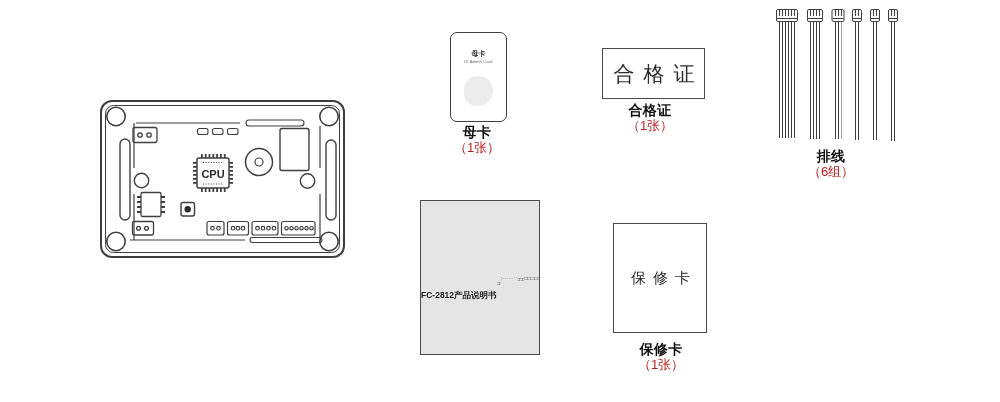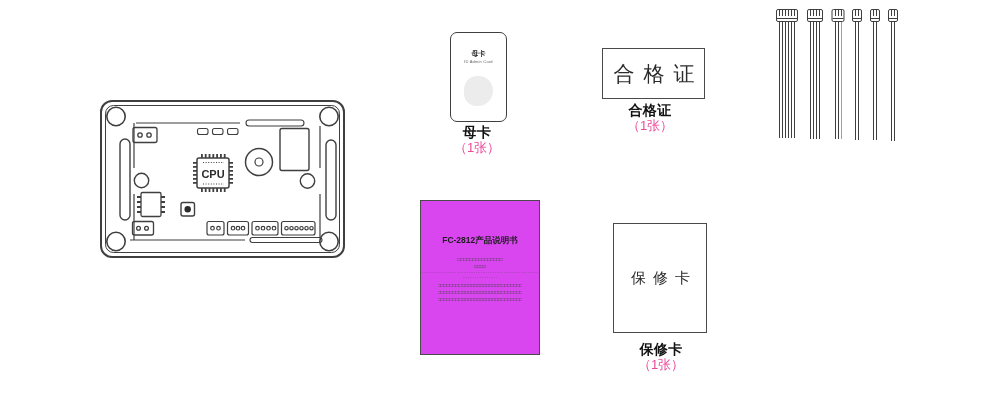--- a/index.html
+++ b/index.html
@@ -4,21 +4,21 @@
 <style>
   html,body{margin:0;padding:0;background:#ffffff;}
   #canvas{
     position:relative;width:1000px;height:402px;background:#ffffff;overflow:hidden;
     font-family:"Liberation Sans","DejaVu Sans",sans-serif;color:#1a1a1a;
   }
   
   .label-block{position:absolute;text-align:center;}
   .item-label{font-weight:bold;color:#111;font-size:14px;line-height:15px;letter-spacing:0.3px;white-space:nowrap;}
   .item-label.big{font-size:15px;}
-  .item-qty{color:#ec4899;font-size:13px;line-height:14px;margin-top:1px;white-space:nowrap;}
+  .item-qty{color:#b91c1c;font-size:13px;line-height:14px;margin-top:1px;white-space:nowrap;}
   
   .idcard{
     position:absolute;left:450px;top:32px;width:57px;height:90px;
     border:1.8px solid #3f3f3f;border-radius:7px;background:#fff;box-sizing:border-box;
     display:flex;flex-direction:column;align-items:center;
   }
   .idcard-title{font-size:7px;font-weight:bold;margin-top:17px;line-height:8px;color:#222;}
   .idcard-sub{font-size:4px;color:#666;margin-top:1px;line-height:5px;letter-spacing:0.2px;}
   .idcard-blob{position:absolute;left:13px;top:43px;width:29px;height:30px;background:#ececec;border-radius:48% 52% 55% 45%;}
   
@@ -27,22 +27,22 @@
     display:flex;align-items:center;justify-content:center;
   }
   .docbox.cert{left:602px;top:48px;width:103px;height:51px;}
   .docbox.warr{left:613px;top:223px;width:94px;height:110px;border-width:1.5px;}
   .doc-serif{font-family:"Liberation Serif","DejaVu Serif",serif;color:#2b2b2b;white-space:nowrap;}
   .cert .doc-serif{font-size:21px;letter-spacing:9px;position:relative;left:5px;}
   .warr .doc-serif{font-size:15px;letter-spacing:7px;position:relative;left:4px;}
   
   .manual{
     position:absolute;left:420px;top:200px;width:120px;height:155px;
-    border:1.5px solid #4a4a4a;box-sizing:border-box;background:#d946ef;
-    display:flex;flex-direction:column;align-items:center;
+    border:1.5px solid #4a4a4a;box-sizing:border-box;background:#e5e5e5;
+    display:flex;align-items:center;
   }
   .manual-title{font-size:8.5px;font-weight:bold;margin-top:34px;line-height:10px;color:#1d1d1d;white-space:nowrap;}
   .ln{color:#3f3f3f;white-space:nowrap;overflow:hidden;max-width:116px;}
   .ln-sq{font-size:5px;line-height:5px;}
   .ln-dot{font-size:4px;line-height:4px;letter-spacing:0.4px;}
   .mt12{margin-top:12px;}.mt3{margin-top:3px;}.mt2{margin-top:2px;}.mt1{margin-top:1px;}
   
   .cables-graphic{position:absolute;left:775px;top:9px;width:130px;height:143px;}
   .cable{position:absolute;top:0;display:flex;flex-direction:column;align-items:center;transform:translateX(-50%);}
   .cable-conn{
@@ -206,20 +206,22 @@
       <div class="cable" style="left: 100px;">
         <div class="cable-conn" style="width: 10px;"></div>
         <div class="cable-wires" style="width: 4.3px; height: 118px;"></div>
       </div>
       <div class="cable" style="left: 118px;">
         <div class="cable-conn" style="width: 10px;"></div>
         <div class="cable-wires" style="width: 4.3px; height: 119px;"></div>
       </div>
     </div>
   <div class="label-block" style="left:766px;top:149px;width:130px;">
+    <div class="item-label">排线</div>
+    <div class="item-qty">（6组）</div>
   </div>
 
   <div class="manual">
     <div class="manual-title">FC-2812产品说明书</div>
     <div class="ln ln-sq mt12">□□□□□□□□□□□□□□□</div>
     <div class="ln ln-sq mt2">□□□□</div>
     <div class="ln ln-dot mt2">················································································</div>
     <div class="ln ln-dot mt1">····················</div>
     <div class="ln ln-sq mt3">□□□□□□□□□□□□□□□□□□□□□□□□□□□□</div>
     <div class="ln ln-sq mt2">□□□□□□□□□□□□□□□□□□□□□□□□□□□□</div>

